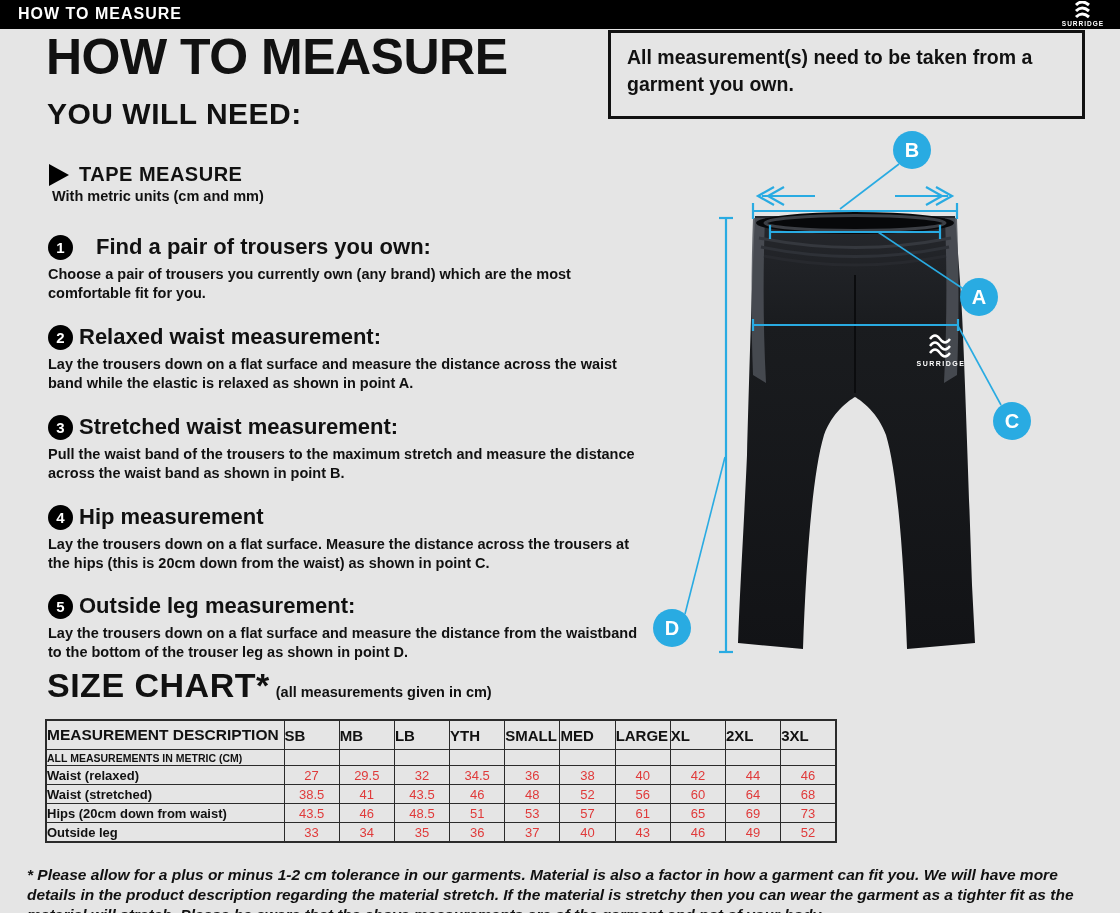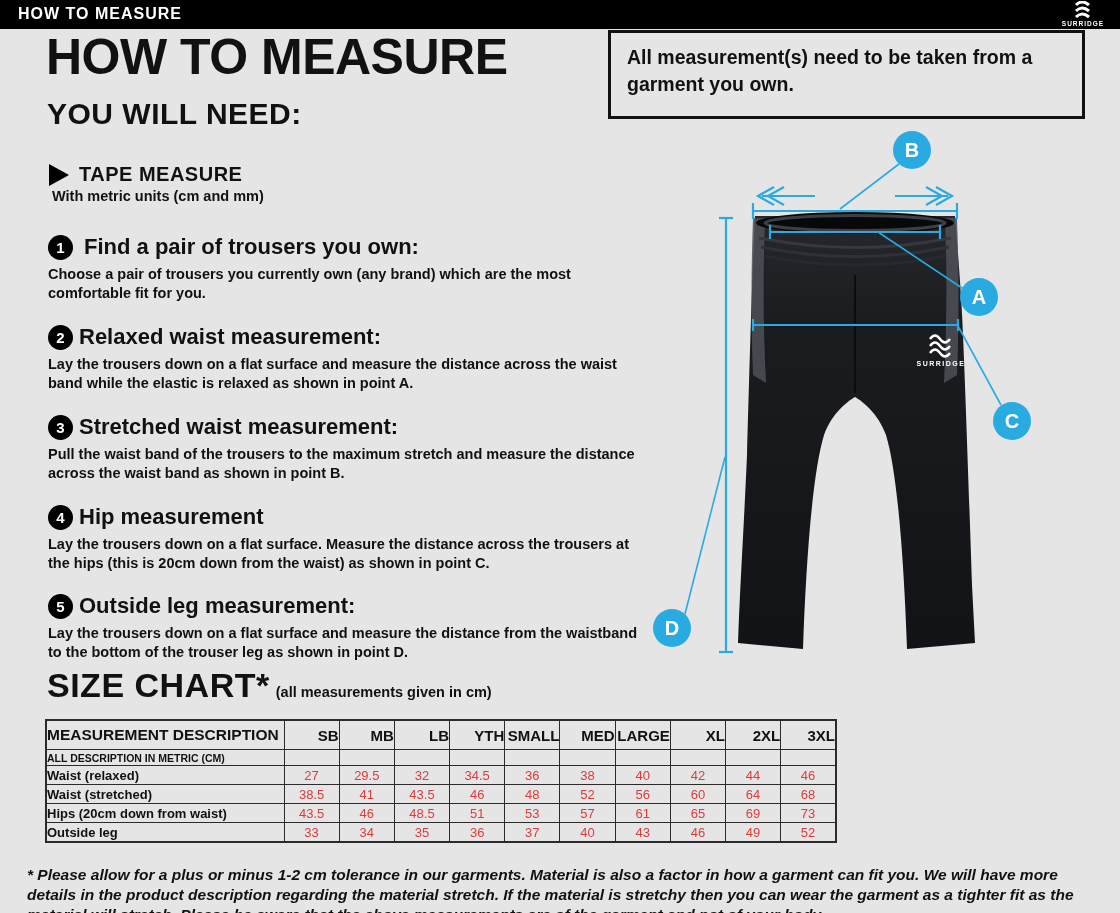--- a/index.html
+++ b/index.html
@@ -27,21 +27,21 @@
               font-size:15px;font-weight:bold;text-align:center;line-height:25px;}
   .step-title{position:absolute;font-size:22px;font-weight:bold;white-space:nowrap;}
   .step-body{position:absolute;left:48px;width:600px;font-size:14.5px;font-weight:bold;line-height:1.33;}
   
   .sc-title{position:absolute;left:47px;top:666px;font-size:34px;font-weight:bold;letter-spacing:0.5px;}
   .sc-sub{font-size:14.5px;font-weight:bold;letter-spacing:0;margin-left:6px;}
   table.sizes{position:absolute;left:45px;top:719px;width:792px;border-collapse:collapse;table-layout:fixed;
               border:2px solid #2b2b2b;}
   table.sizes td,table.sizes th{border:1.5px solid #2b2b2b;padding:0;overflow:hidden;white-space:nowrap;}
   th.desc{width:238px;text-align:left;padding-left:6px;font-size:15.5px;height:28px;}
-  th.size{font-size:15px;text-align:right;height:28px;}
+  th.size{font-size:15px;text-align:left;height:28px;}
   td.metric{font-size:10.5px;font-weight:bold;padding-left:5px;height:15px;text-align:left;}
   td.rowlabel{font-size:13px;font-weight:bold;padding-left:6px;height:18px;}
   td.val{font-size:13px;text-align:center;color:#e03a3a;height:18px;}
   
   .footnote{position:absolute;left:27px;top:849px;width:1072px;font-size:15.5px;font-weight:bold;
             font-style:italic;line-height:1.32;}
   
   .diagram{position:absolute;left:650px;top:125px;}
   .blab{font:bold 20px "Liberation Sans",sans-serif;fill:#fff;text-anchor:middle;}
   .pbrand{font:bold 7px "Liberation Sans",sans-serif;fill:#fff;letter-spacing:1.5px;text-anchor:middle;}
@@ -67,21 +67,21 @@
   <div class="notice">
     <span>All measurement(s) need to be taken from a garment you own.</span>
   </div>
   <div class="h2-need">YOU WILL NEED:</div>
 
   <span class="tool-tri"></span>
   <span class="tool-name">TAPE MEASURE</span>
   <span class="tool-detail">With metric units (cm and mm)</span>
 
   <span class="step-badge" style="left:48px;top:235px;">1</span>
-  <span class="step-title" style="left:84px;top:234px;">Find a pair of trousers you own:</span>
+  <span class="step-title" style="left:96px;top:234px;">Find a pair of trousers you own:</span>
   <div class="step-body" style="top:265px;">Choose a pair of trousers you currently own (any brand) which are the most comfortable fit for you.</div>
 
   <span class="step-badge" style="left:48px;top:325px;">2</span>
   <span class="step-title" style="left:79px;top:324px;">Relaxed waist measurement:</span>
   <div class="step-body" style="top:355px;">Lay the trousers down on a flat surface and measure the distance across the waist band while the elastic is relaxed as shown in point A.</div>
 
   <span class="step-badge" style="left:48px;top:415px;">3</span>
   <span class="step-title" style="left:79px;top:414px;text-align:center;">Stretched waist measurement:</span>
   <div class="step-body" style="top:445px;">Pull the waist band of the trousers to the maximum stretch and measure the distance across the waist band as shown in point B.</div>
 
@@ -119,21 +119,21 @@
       <th class="size">LB</th>
       <th class="size">YTH</th>
       <th class="size">SMALL</th>
       <th class="size">MED</th>
       <th class="size">LARGE</th>
       <th class="size">XL</th>
       <th class="size">2XL</th>
       <th class="size">3XL</th>
     </tr>
     <tr>
-      <td class="metric">ALL DESCRIPTION IN METRIC (CM)</td>
+      <td class="metric">ALL MEASUREMENTS IN METRIC (CM)</td>
       <td></td>
           <td></td>
           <td></td>
       <td></td>
           <td></td>
           <td></td>
       <td></td>
           <td></td>
           <td></td>
       <td></td>

